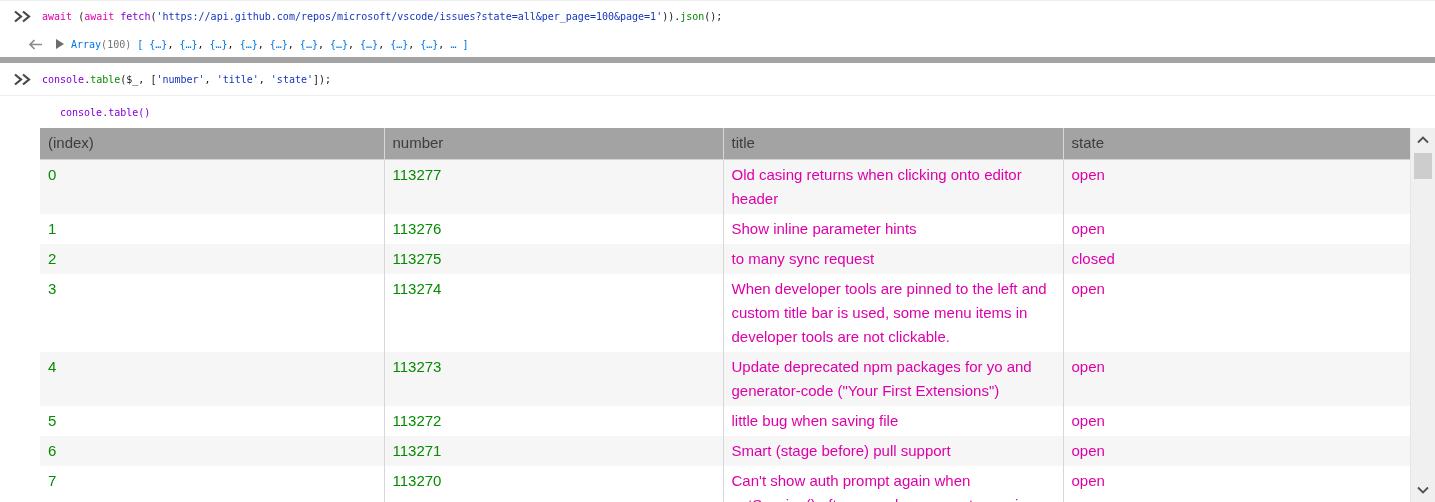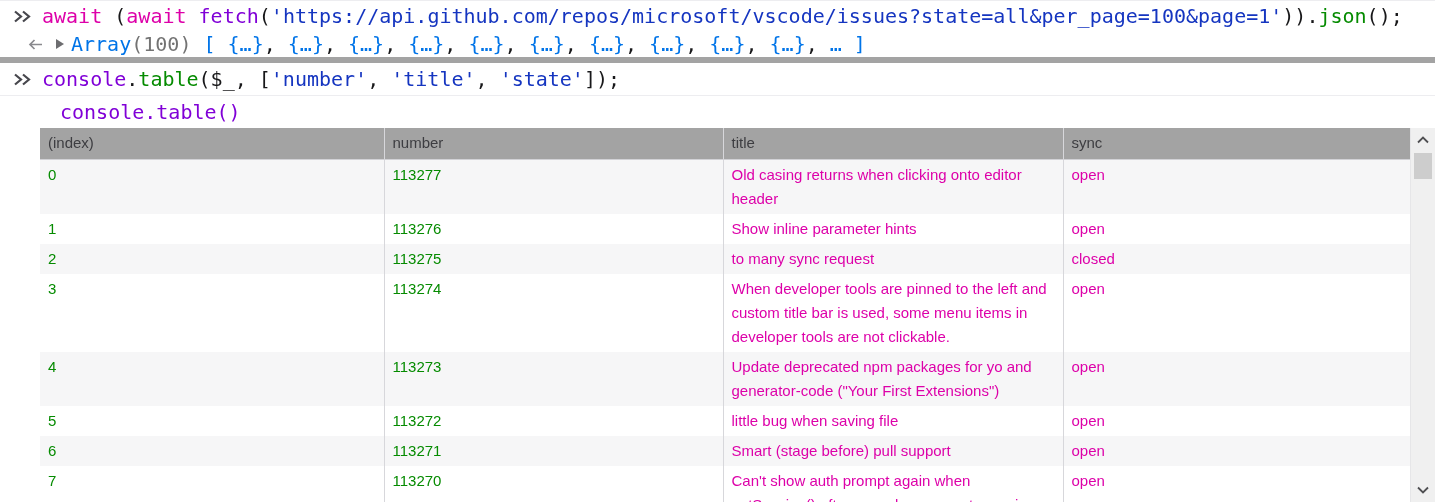--- a/index.html
+++ b/index.html
@@ -2,21 +2,21 @@
 <html><head>
 <meta charset="utf-8">
 <style>
   * { box-sizing: border-box; }
   html, body { margin: 0; padding: 0; background: #fff; }
   #screen {
     position: relative; width: 1435px; height: 502px;
     background: #fff; overflow: hidden;
     font-family: "Liberation Sans", sans-serif;
   }
-  .code { font-family: "DejaVu Sans Mono", monospace; font-size: 20px; color: #18181a; white-space: pre; }
+  .code { font-family: "DejaVu Sans Mono", monospace; font-size: 10px; color: #18181a; white-space: pre; }
 
   .msg-line { position: relative; display: flex; align-items: center; width: 100%; }
   .line-input1 { height: 31px; border-top: 1px solid #ededf0; }
   .line-result { height: 32px; border-bottom: 6px solid #a3a3a3; padding-left: 16px; }
   .line-input2 { height: 33px; border-bottom: 1px solid #ededf0; }
   .line-label  { height: 32px; }
 
   .prompt-icon { margin-left: 13px; width: 18px; height: 13px; flex: none; display: inline-flex; }
   .back-icon { margin-left: 11px; width: 16px; height: 11px; flex: none; display: inline-flex; }
   .twisty-icon { margin-left: 13px; width: 8px; height: 10px; flex: none; display: inline-flex; cursor: pointer; }
@@ -124,21 +124,21 @@
         <col class="c0">
         <col class="c1">
         <col class="c2">
         <col class="c3">
       </colgroup>
     <thead>
       <tr>
         <th>(index)</th>
         <th>number</th>
         <th>title</th>
-        <th>sync</th>
+        <th>state</th>
       </tr>
     </thead>
     <tbody>
         <tr class="even">
           <td class="c-idx">0</td>
           <td class="c-num">113277</td>
           <td class="c-title">Old casing returns when clicking onto editor header</td>
           <td class="c-state">open</td>
         </tr>
         <tr class="odd">

